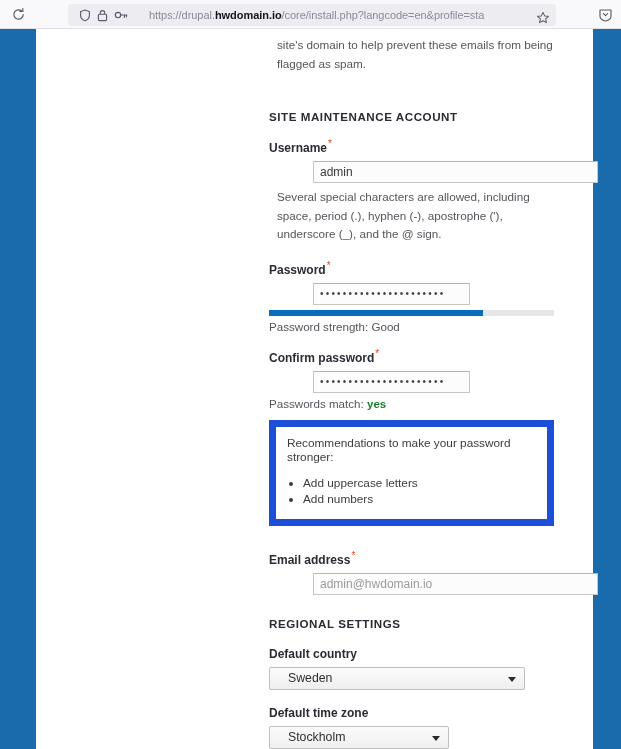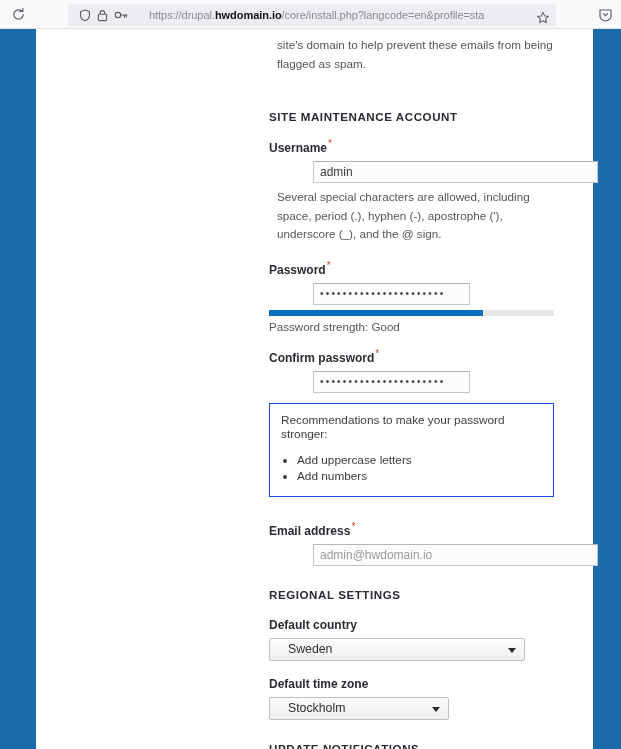--- a/index.html
+++ b/index.html
@@ -181,21 +181,21 @@
   }
   .small-note {
     font-size: 11.6px;
     color: #55555c;
   }
   .small-note b { color: #1f7b2c; }
 
   .recbox {
     box-sizing: border-box;
     width: 285px;
-    border: 1px solid #1d4ed8;
+    border: 7px solid #1d4ed8;
     background: #fff;
     padding: 9px 11px 12px 11px;
   }
   .recbox .rhead {
     font-size: 11.8px;
     color: #3c3c42;
     margin: 0 0 11px 0;
   }
   .recbox ul {
     margin: 0;
@@ -297,20 +297,21 @@
     <div class="txtinput pwdots" style="width:157px;margin-top:5px;overflow:hidden;">••••••••••••••••••••••</div>
     <div class="strengthbar" style="margin-top:5px;">
       <i style="width: 75%;"></i>
     </div>
     <div class="small-note" style="margin-top:4px;">Password strength: Good</div>
 
     <div style="margin-top:15px;">
       <label class="field-label"><span>Confirm password</span><span class="req">*</span></label>
     </div>
     <div class="txtinput pwdots" style="width:157px;margin-top:5px;overflow:hidden;">••••••••••••••••••••••</div>
+    <div class="small-note" style="margin-top:4px;"><span>Passwords match: </span><b>yes</b></div>
 
     <div class="recbox" style="margin-top:10px;">
       <p class="rhead">Recommendations to make your password stronger:</p>
       <ul>
         <li>Add uppercase letters</li>
         <li>Add numbers</li>
       </ul>
     </div>
 
     <div style="margin-top:24px;">

